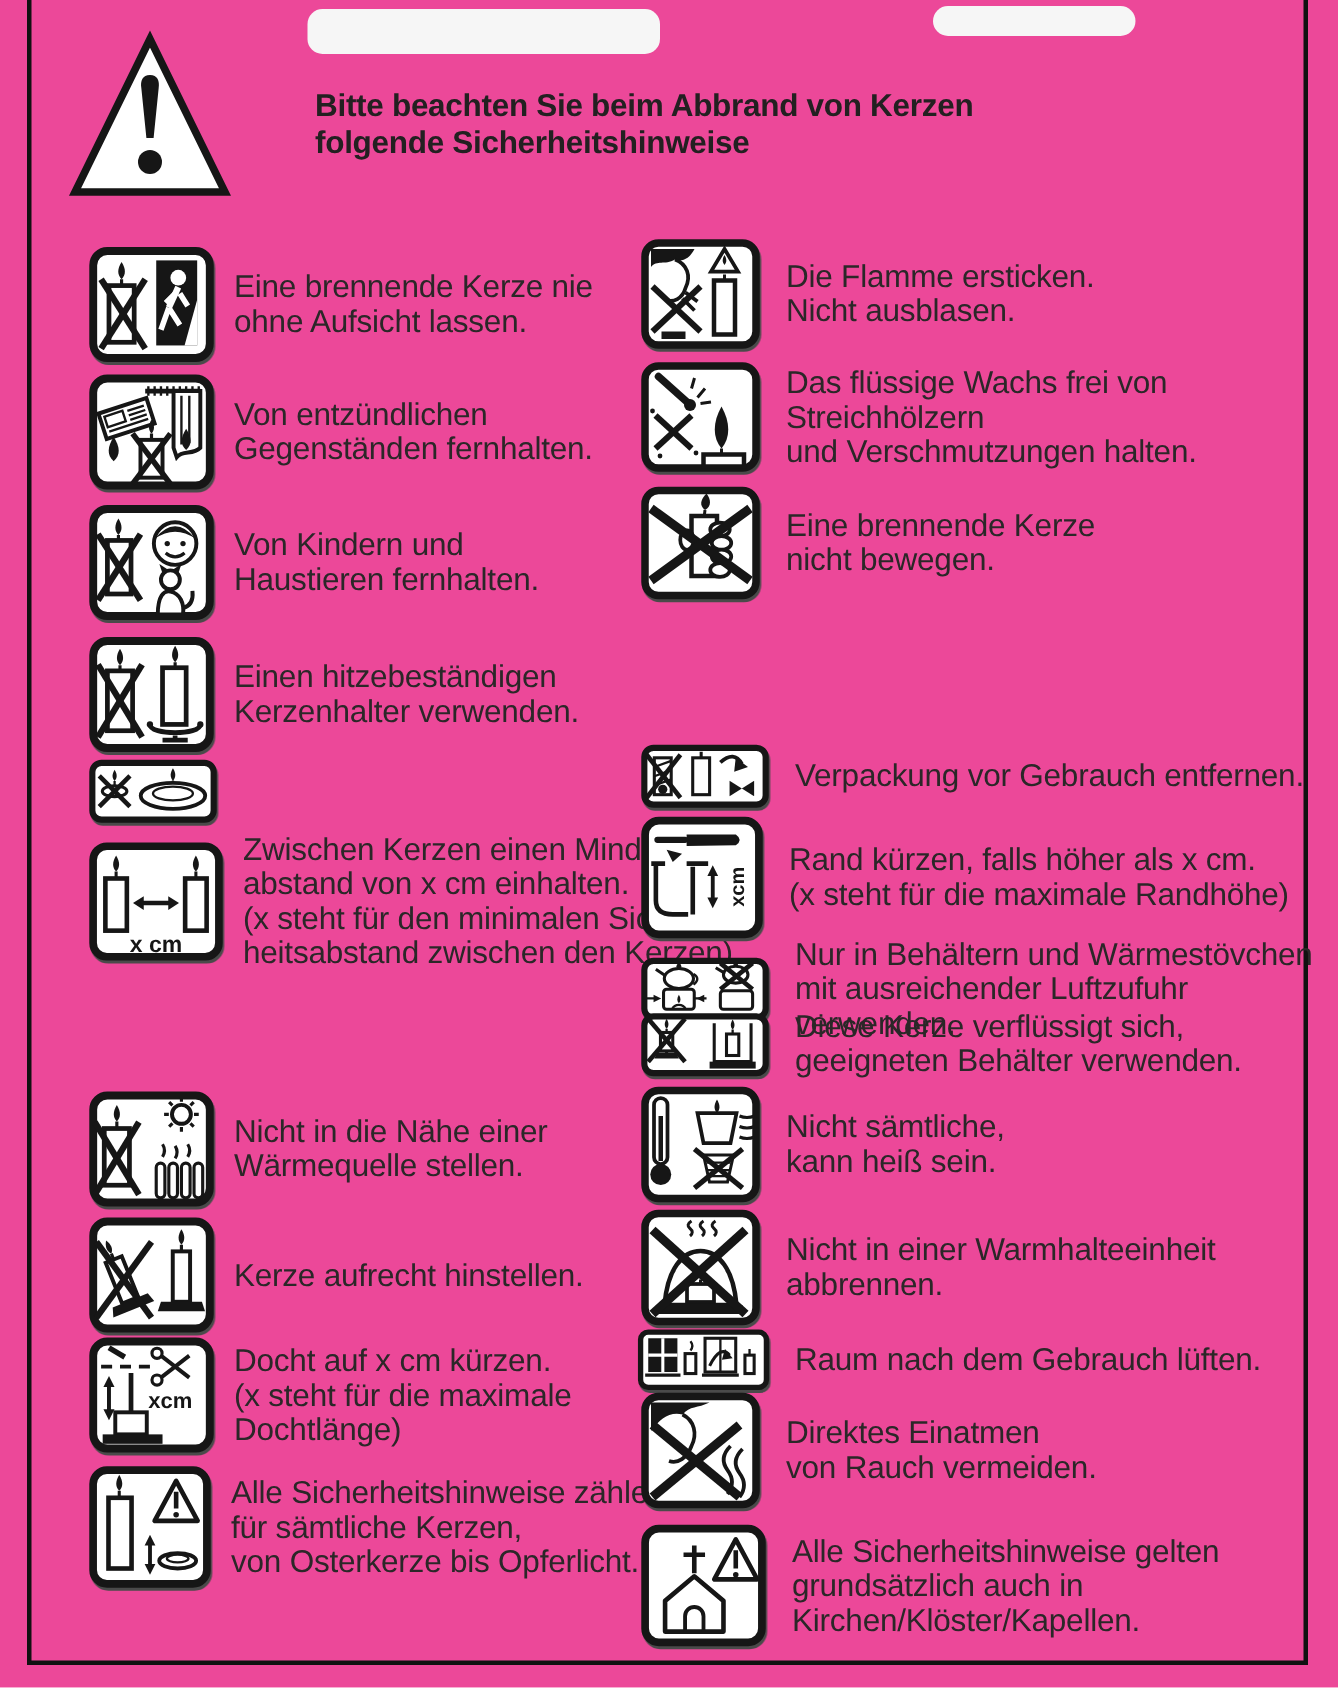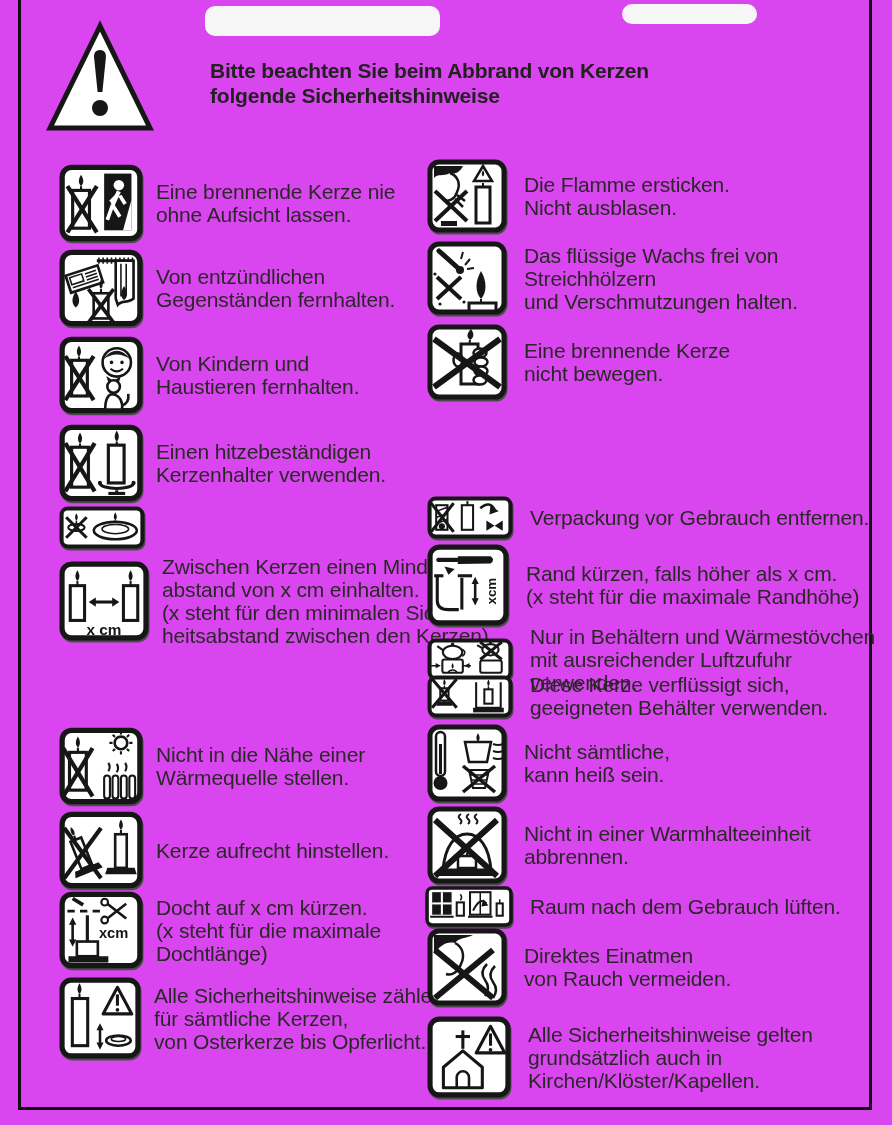--- a/index.html
+++ b/index.html
@@ -1,16 +1,16 @@
 <!DOCTYPE html>
 <html><head>
 <meta charset="utf-8">
 <style>
   html,body{margin:0;padding:0;background:#fff;}
-  .page{position:relative;width:892px;height:1125px;background:#d946ef;overflow:hidden;
+  .page{position:relative;width:892px;height:1125px;background:#ec4899;overflow:hidden;
         font-family:"Liberation Sans",sans-serif;color:#262323;}
   
   .frame-left{position:absolute;left:18px;top:0;width:2.5px;height:1110px;background:#111;}
   .frame-right{position:absolute;left:869px;top:0;width:2.5px;height:1110px;background:#111;}
   .frame-bottom{position:absolute;left:18px;top:1107px;width:853px;height:2.5px;background:#111;}
   
   .smudge{position:absolute;background:#f6f6f6;border-radius:10px;}
   .smudge.a{left:205px;top:6px;width:235px;height:30px;}
   .smudge.b{left:622px;top:4px;width:135px;height:20px;}
 

